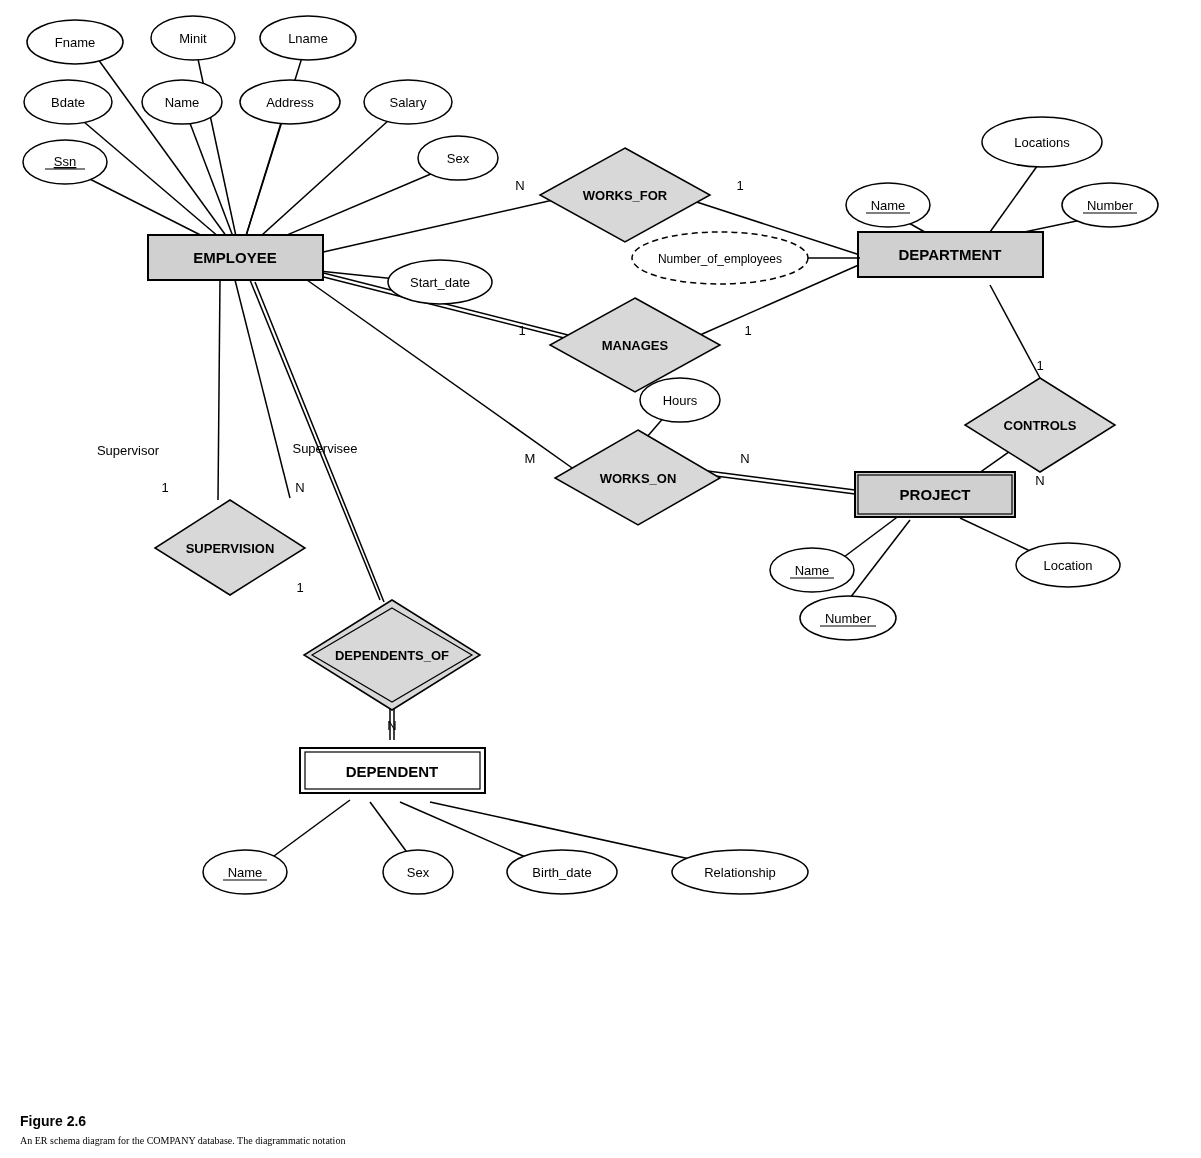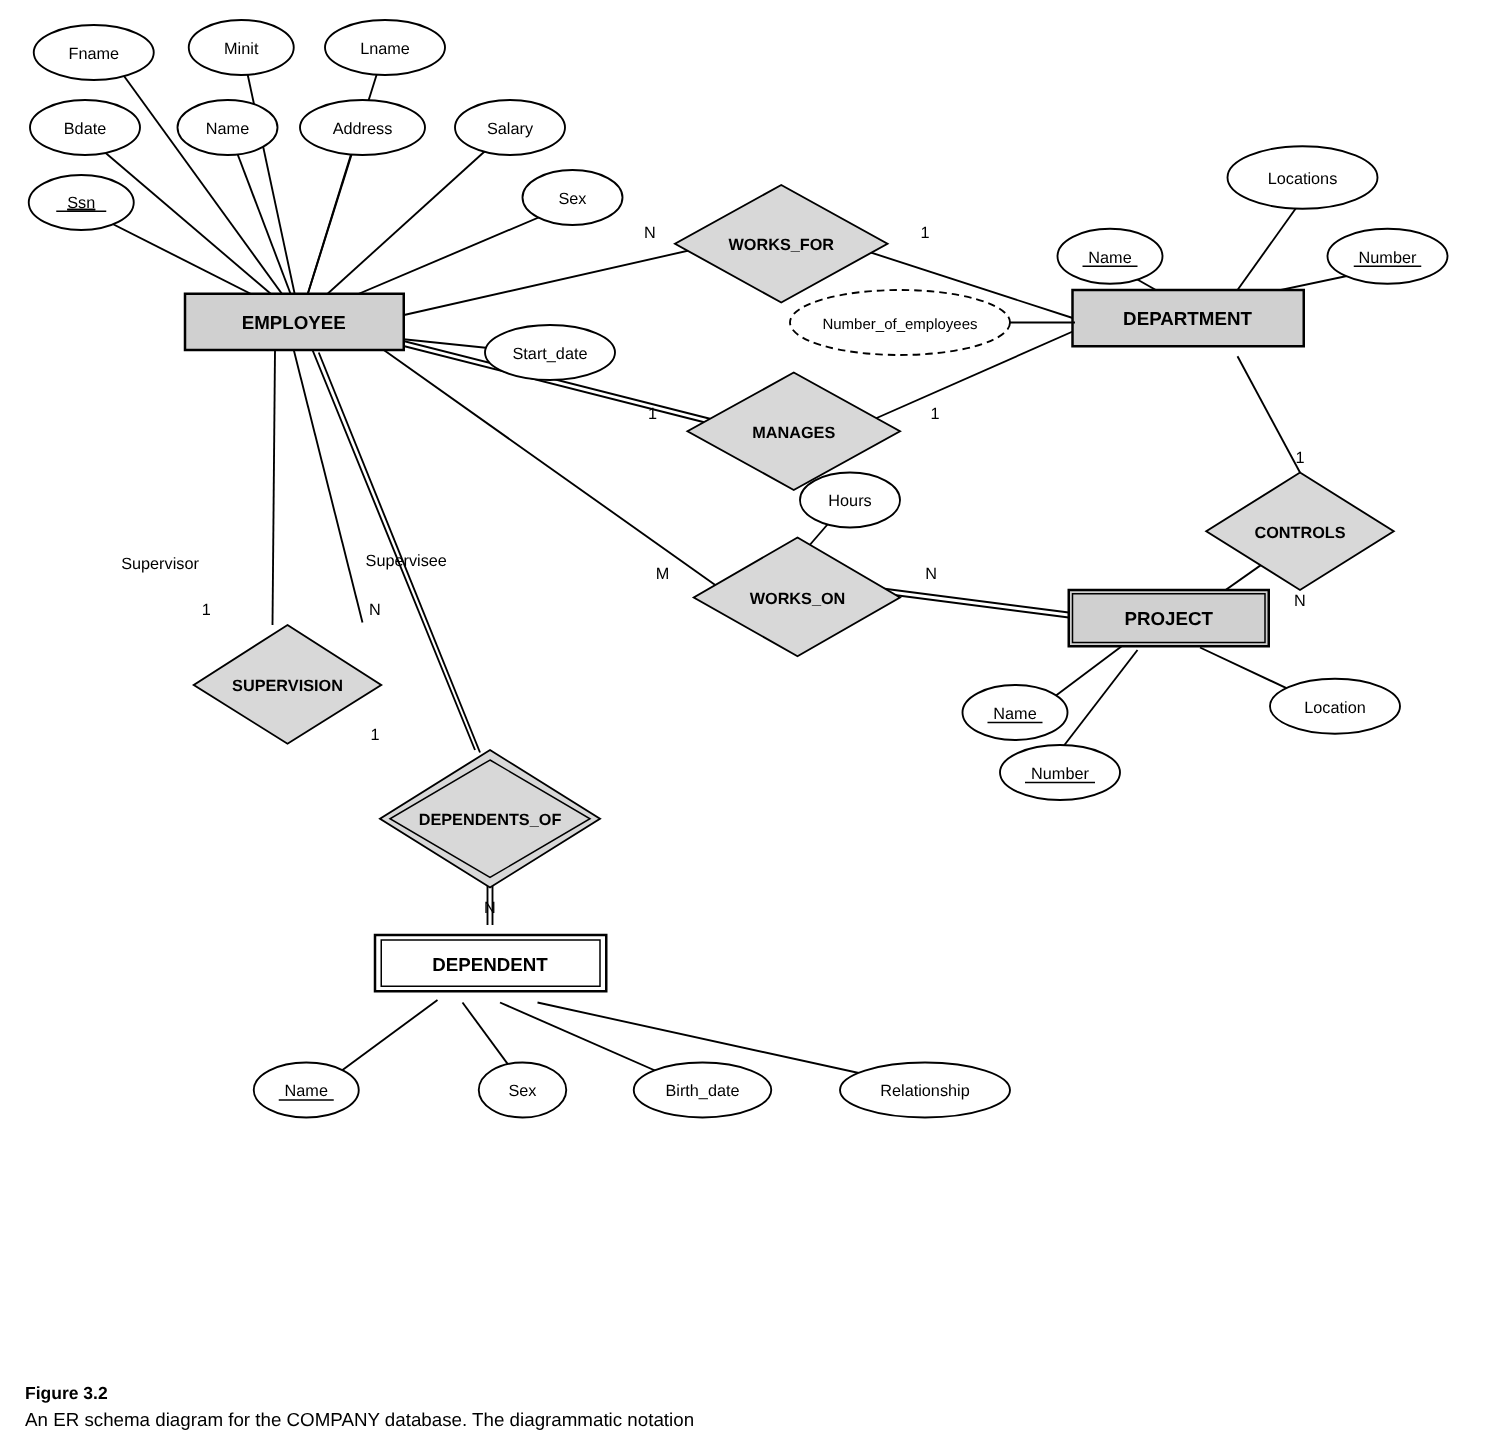--- a/index.html
+++ b/index.html
@@ -27,22 +27,23 @@
       bottom: 10px;
       left: 20px;
       width: 700px;
     }
     .caption-title {
       font-weight: bold;
       font-size: 14px;
       margin-bottom: 4px;
     }
     .caption-text {
-      font-size: 15px;
+      font-size: 10px;
       line-height: 1.5;
+      font-family: Liberation Serif, serif;
     }
   </style>
 </head>
 <body>
 
 <div id="diagram-container">
   <svg id="er-diagram">
     <defs>
       <marker id="none" markerWidth="0" markerHeight="0"></marker>
     </defs>
@@ -250,15 +251,15 @@
     <ellipse cx="562" cy="872" rx="55" ry="22" fill="white" stroke="black" stroke-width="1.5"></ellipse>
     <text x="562" y="877" text-anchor="middle" font-size="13" font-family="Arial">Birth_date</text>
 
     <ellipse cx="740" cy="872" rx="68" ry="22" fill="white" stroke="black" stroke-width="1.5"></ellipse>
     <text x="740" y="877" text-anchor="middle" font-size="13" font-family="Arial">Relationship</text>
 
   </svg>
 </div>
 
 <div class="caption">
-  <div class="caption-title">Figure 3.2</div>
+  <div class="caption-title">Figure 2.6</div>
   <div class="caption-text">An ER schema diagram for the COMPANY database. The diagrammatic notation</div>
 </div>
 
 </body></html>

